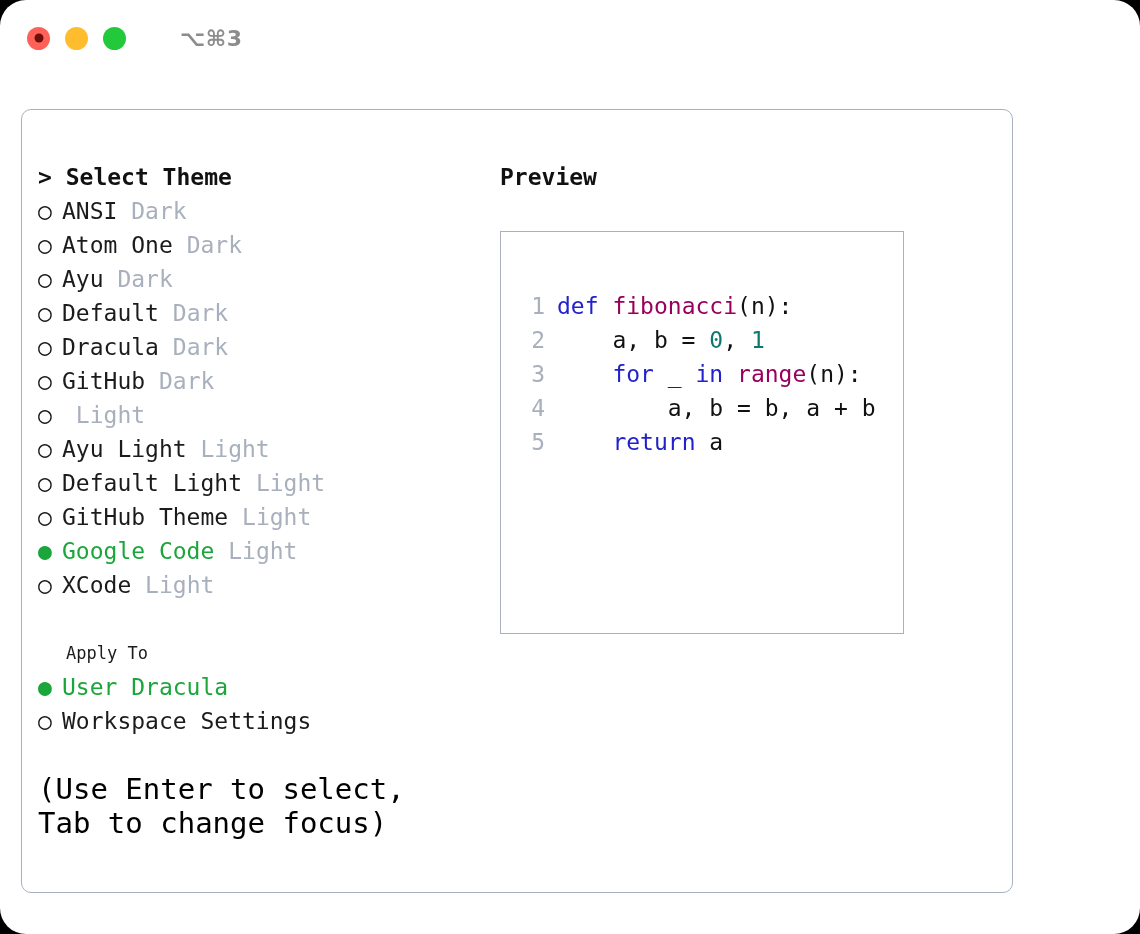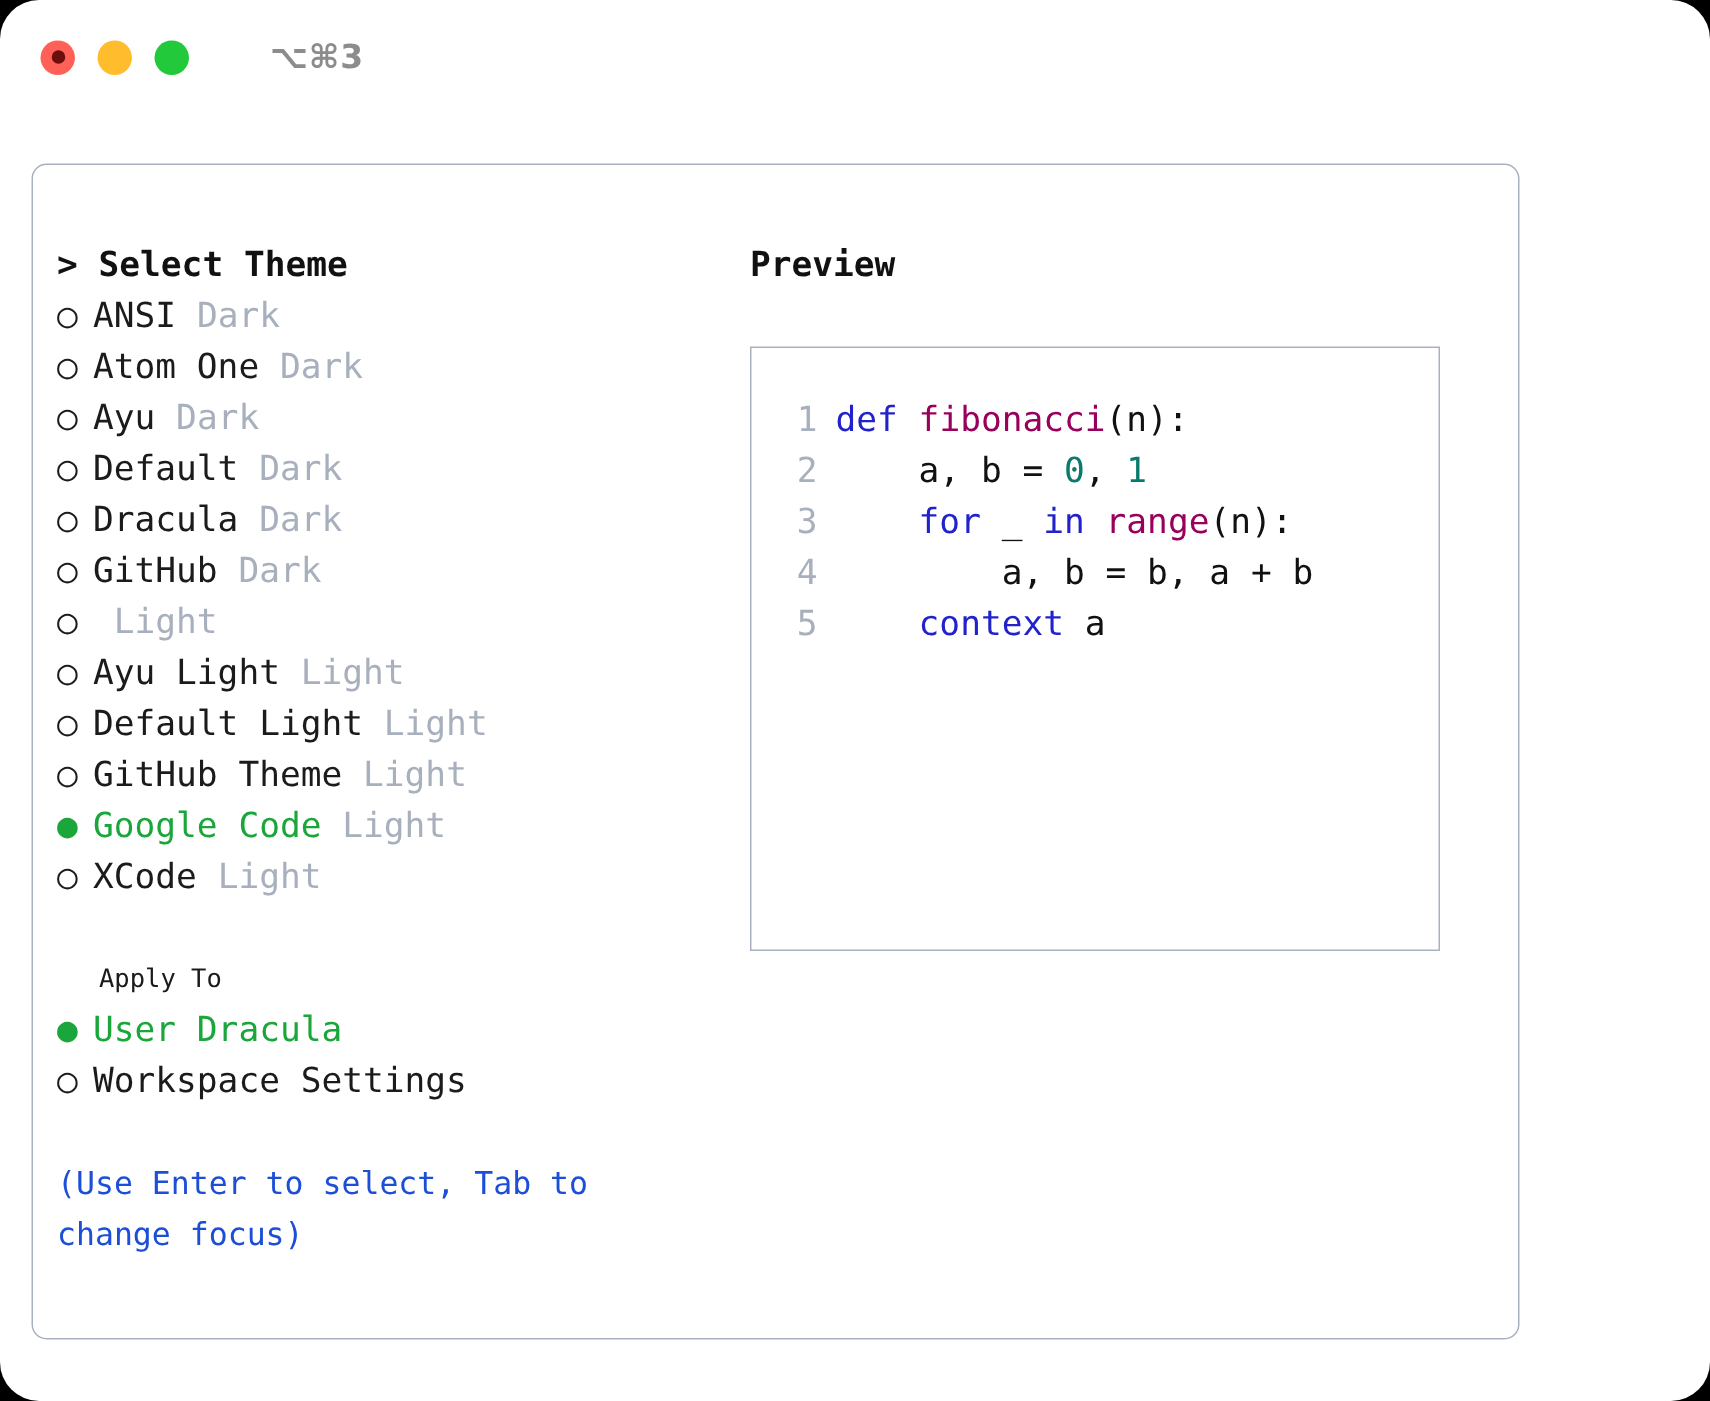--- a/index.html
+++ b/index.html
@@ -129,35 +129,35 @@
   .subheading {
     font-size: 17px;
     color: #1b1b1b;
     line-height: 34px;
     padding-left: 28px;
     white-space: pre;
   }
 
   .hint {
     margin-top: 34px;
-    font-size: 21px;
-    line-height: 34px;
-    color: #1d4ed8;
+    font-size: 29px;
+    line-height: 34px;
+    color: #000000;
     width: 410px;
     white-space: pre-wrap;
   }
 
   
   .preview-box {
     margin-top: 37px;
-    width: 460px;
+    width: 404px;
     height: 403px;
     border: 1.6px solid #a9b1c0;
     box-sizing: border-box;
-    padding: 31px 0 0 18px;
+    padding: 57px 0 0 18px;
   }
   .code-line {
     font-size: 23px;
     line-height: 34px;
     white-space: pre;
   }
   .ln {
     display: inline-block;
     width: 26px;
     text-align: right;
@@ -223,20 +223,20 @@
 
     <div class="right-pane">
       <div class="heading">Preview</div>
 
       <div class="preview-box">
         <div id="code-block">
             <div class="code-line"><span class="ln">1</span><span class="kw">def</span><span class="plain"> </span><span class="fn">fibonacci</span><span class="plain">(n):</span></div>
             <div class="code-line"><span class="ln">2</span><span class="plain">    a, b = </span><span class="num">0</span><span class="plain">, </span><span class="num">1</span></div>
             <div class="code-line"><span class="ln">3</span><span class="plain">    </span><span class="kw">for</span><span class="plain"> _ </span><span class="kw">in</span><span class="plain"> </span><span class="fn">range</span><span class="plain">(n):</span></div>
             <div class="code-line"><span class="ln">4</span><span class="plain">        a, b = b, a + b</span></div>
-            <div class="code-line"><span class="ln">5</span><span class="plain">    </span><span class="kw">context</span><span class="plain"> a</span></div>
+            <div class="code-line"><span class="ln">5</span><span class="plain">    </span><span class="kw">return</span><span class="plain"> a</span></div>
           </div>
         <div class="code-gap"></div>
       </div>
     </div>
 
   </div>
 </div>
 
 </body></html>

